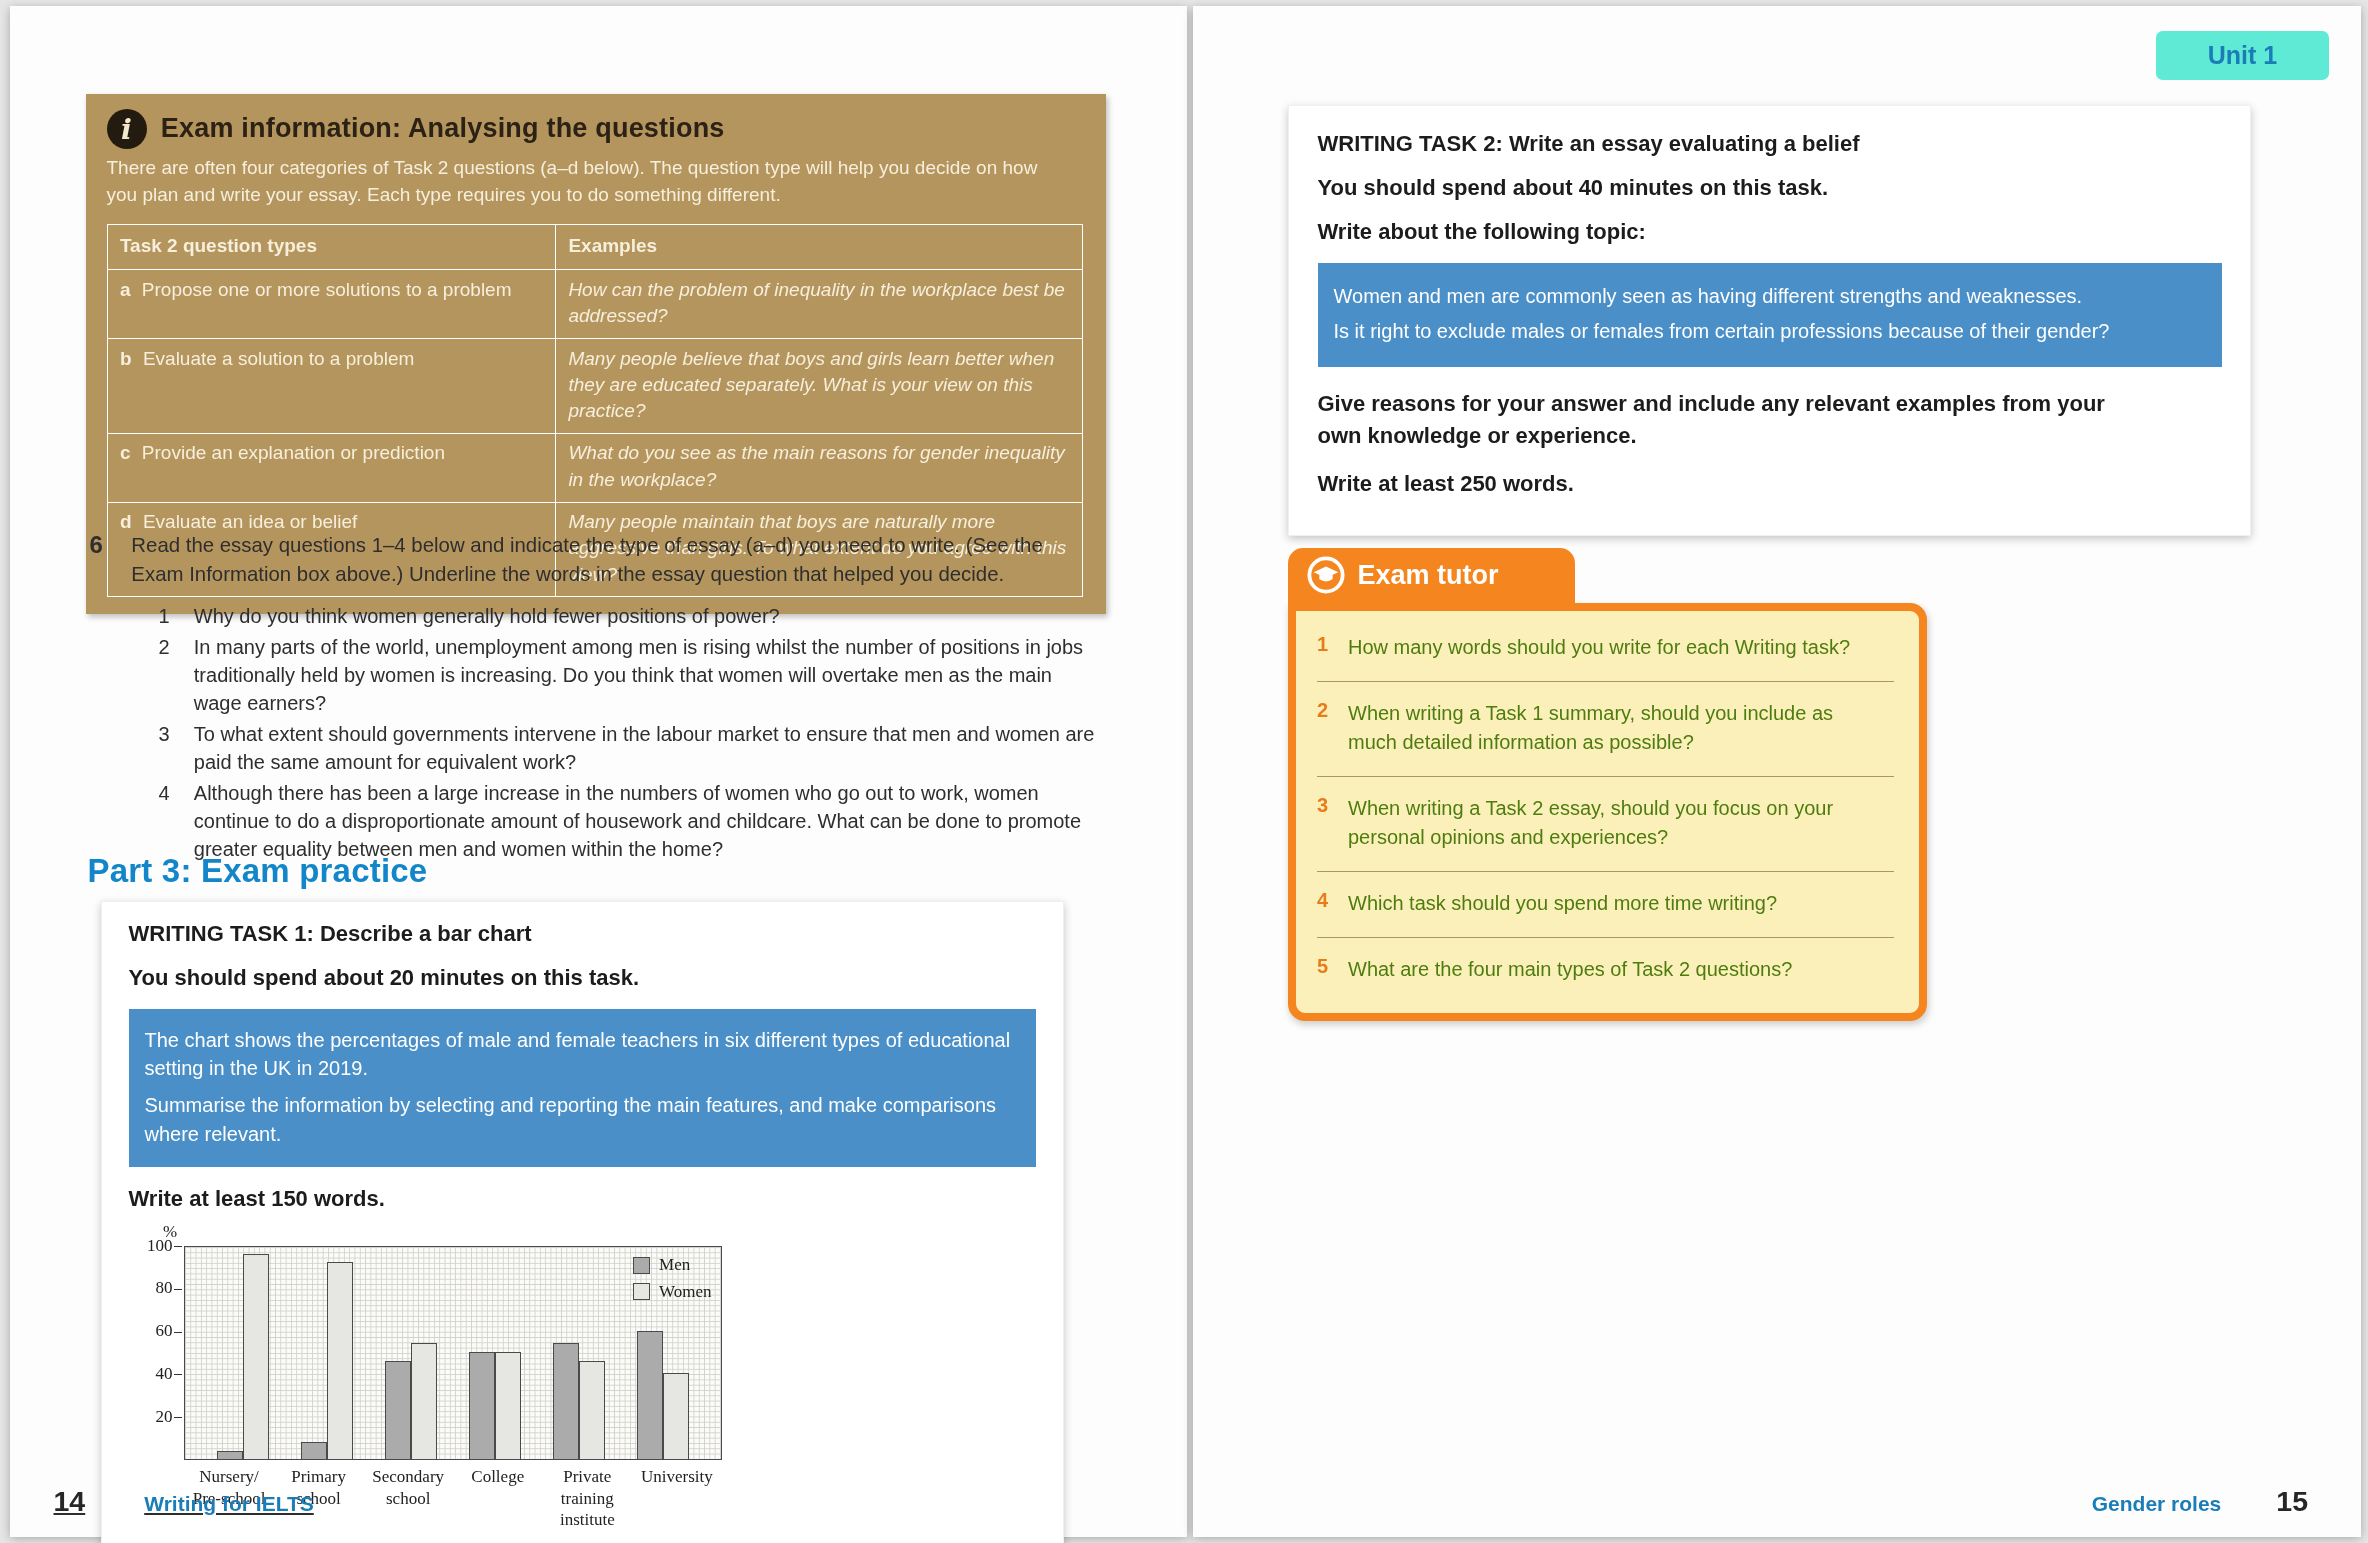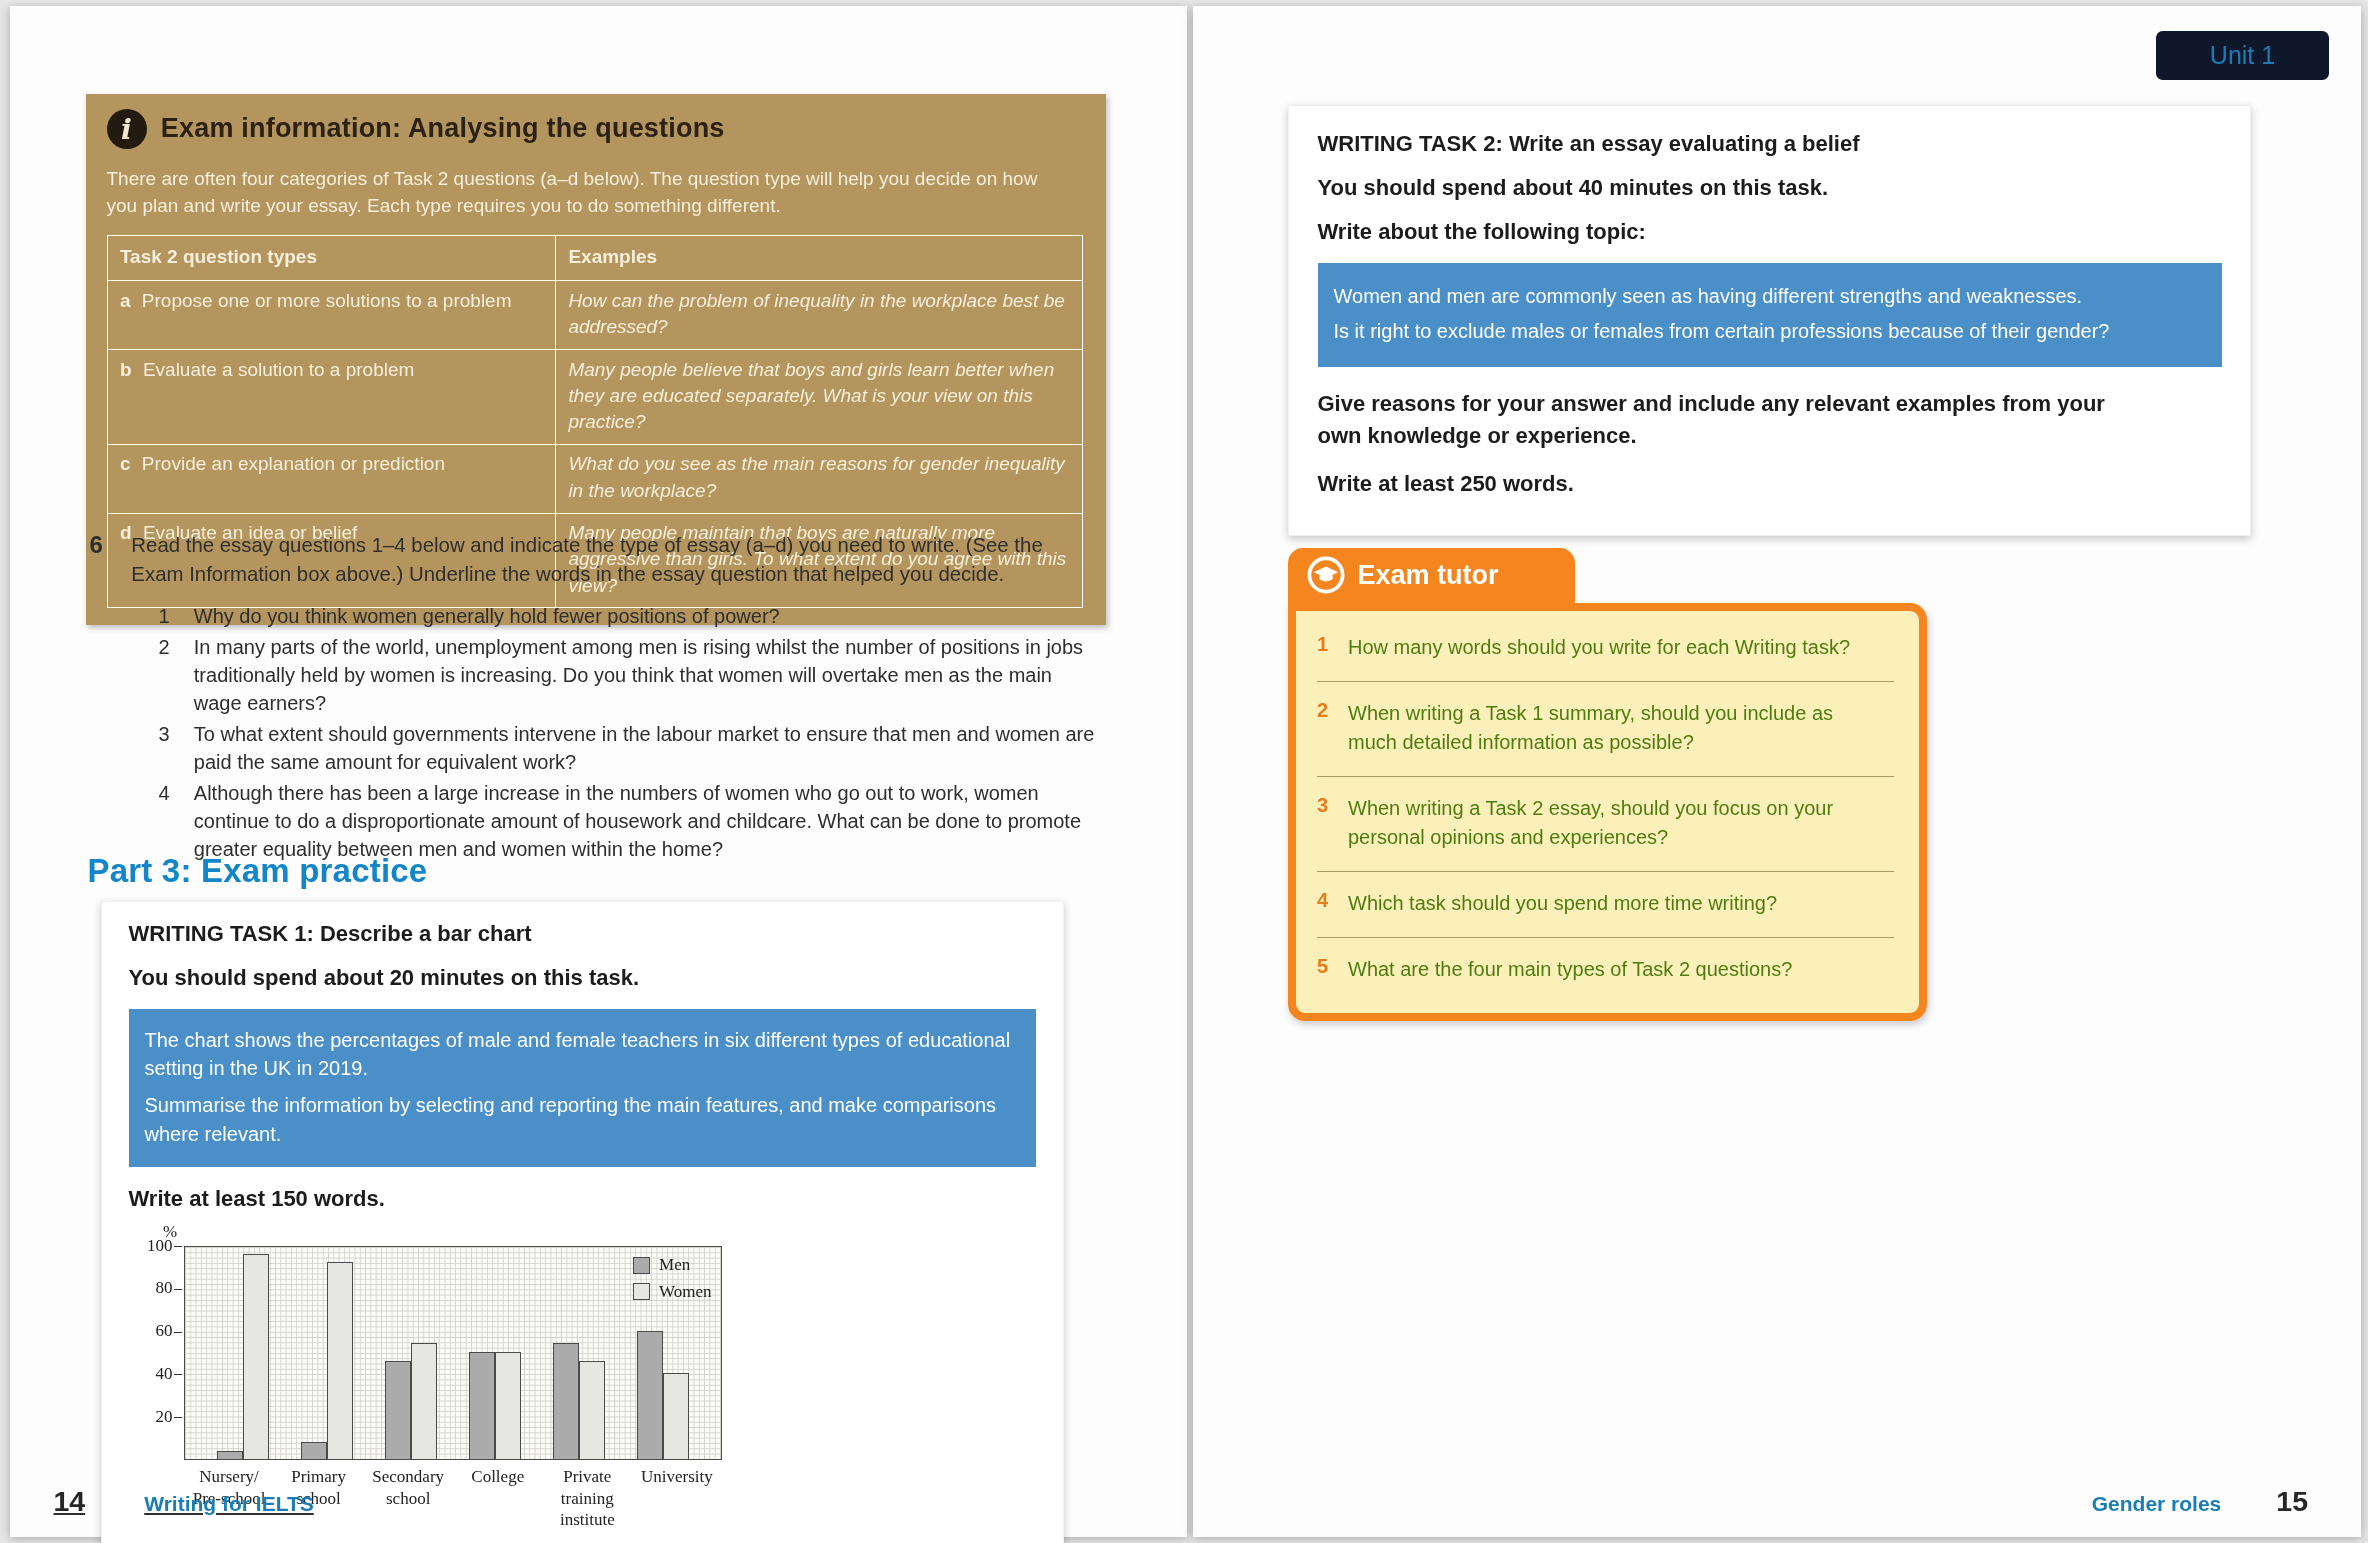--- a/index.html
+++ b/index.html
@@ -25,21 +25,21 @@
     color:#f6efdc; box-shadow:1.9px 2.9px 5.7px rgba(0,0,0,.25);
   }
   .ei-head { display:flex; align-items:center; gap:14.3px; margin:5.7px 0 5.7px; }
   .info-icon {
     width:40px; height:40px; border-radius:50%;
     background:#241b10; color:#f3e9cf; flex:0 0 auto;
     display:flex; align-items:center; justify-content:center;
     font-family:"DejaVu Serif", serif; font-style:italic; font-weight:bold; font-size:28.5px;
   }
   .ei-title { color:#2b2114; font-size:27px; font-weight:bold; letter-spacing:0.2px; }
-  .ei-intro { font-size:19px; line-height:1.42; margin:17px 0 15px; max-width:961px; }
+  .ei-intro { font-size:19px; line-height:1.42; margin:6px 0 15px; max-width:961px; }
   .ei-table { width:100%; border-collapse:collapse; }
   .ei-table th, .ei-table td {
     border:1.9px solid #ffffff; padding:6.7px 12.4px 8.6px; text-align:left;
     font-size:19px; vertical-align:top; line-height:1.38;
   }
   .ei-table th { font-weight:bold; padding-top:8.6px; padding-bottom:9.5px; }
   .col-type { width:46%; } .col-ex { width:54%; }
   .row-letter { font-weight:bold; margin-right:11.4px; }
   .ei-example { font-style:italic;margin-top:20px; }
 
@@ -101,23 +101,23 @@
   .legend-swatch { width:17px; height:17px; border:1.4px solid #4a4a4a; }
   .legend-label { font-size:17px; }
   .xlabels { position:absolute; left:46px; top:241px; width:538px;
              display:flex; justify-content:space-evenly; }
   .xlabel { width:89px; text-align:center; font-size:17px; line-height:1.25;
             white-space:pre-line; }
 
   
   .unit-tab {
     position:absolute; right:32px; top:25px; width:173px; height:49px;
-    background:#0f172a; border-radius:6.7px;
+    background:#5eead4; border-radius:6.7px;
     display:flex; align-items:center; justify-content:center;
-    color:#1a7db8; font-size:25px; font-weight:normal;
+    color:#1a7db8; font-size:25px; font-weight:bold;
   }
 
   
   .tutor { position:absolute; left:95px; top:542px; width:639px; }
   .tutor-tab {
     width:287px; height:55px; background:#f5861f;
     border-radius:15px 15px 0 0;
     display:flex; align-items:center; gap:12.4px; padding:0 19px;
     position:relative; z-index:2;
   }

